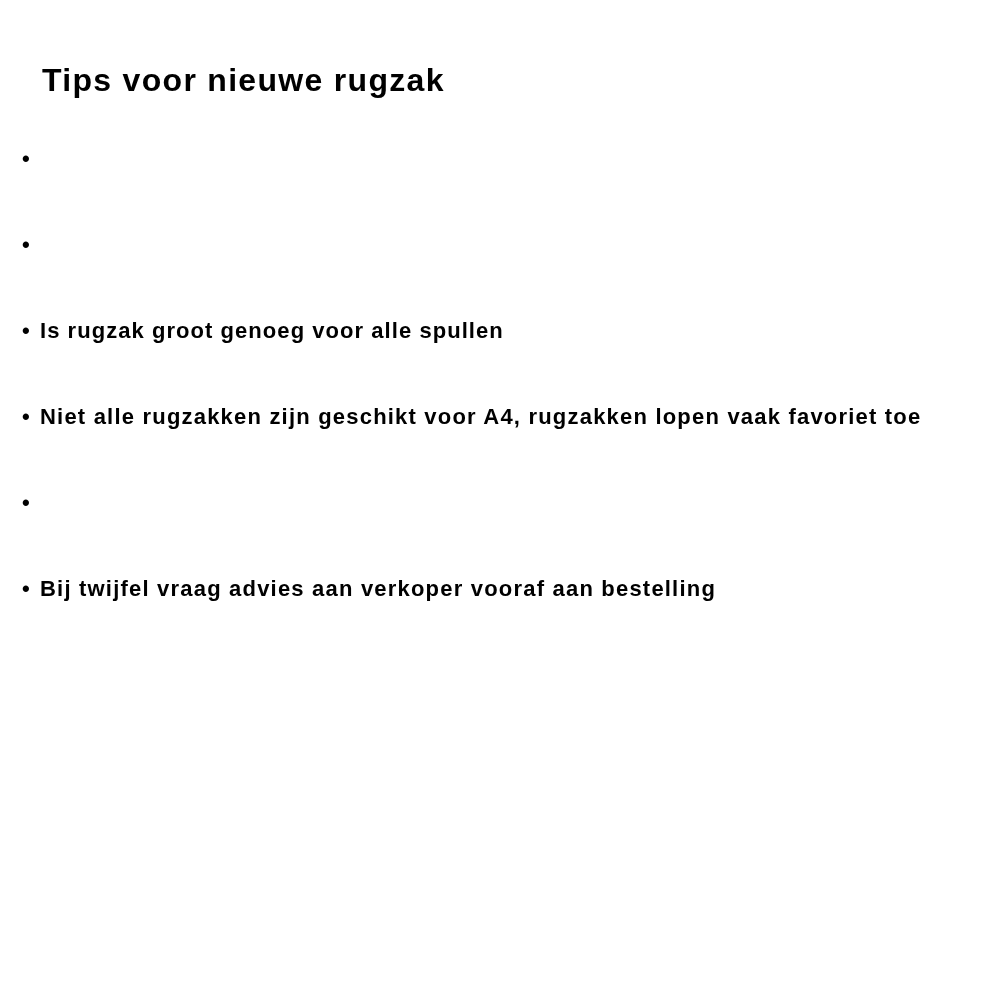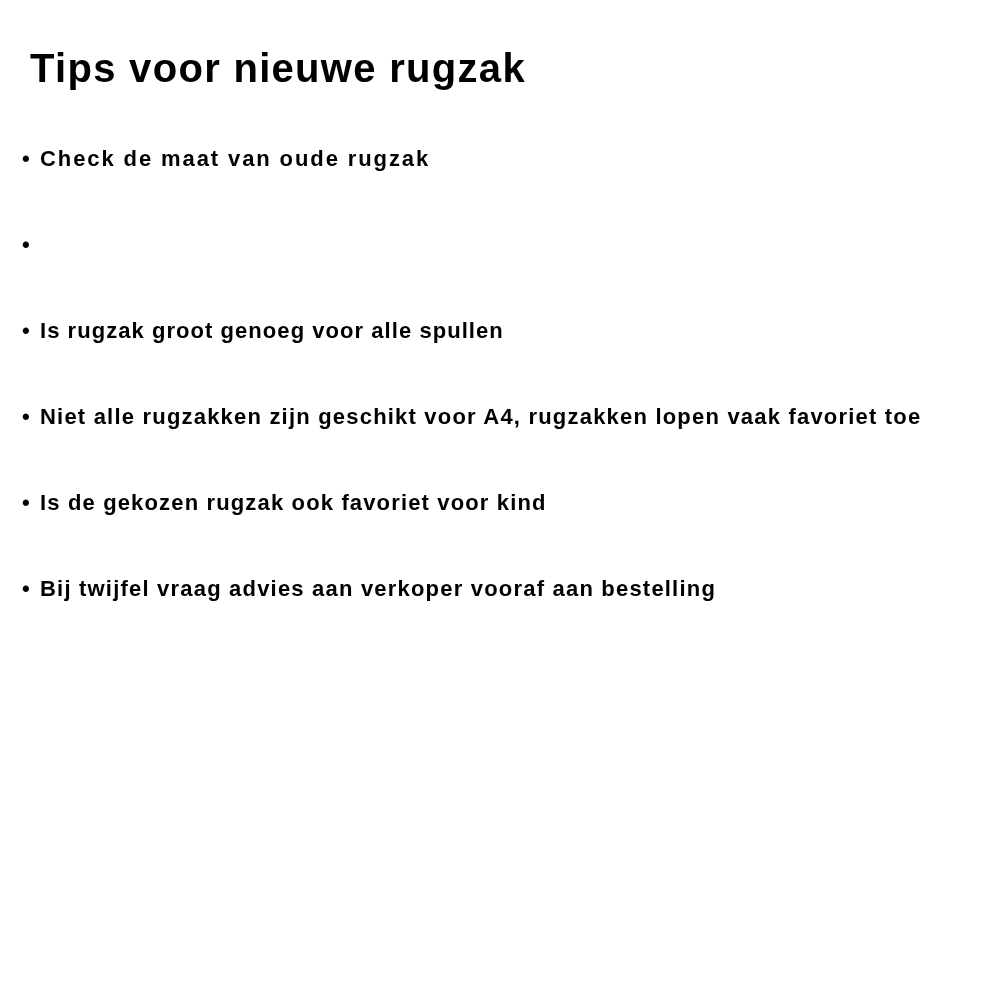--- a/index.html
+++ b/index.html
@@ -12,26 +12,26 @@
       font-family: "Liberation Sans", "DejaVu Sans", sans-serif;
     }
     .page {
       position: relative;
       width: 1000px;
       height: 1008px;
       background: #ffffff;
       color: #000000;
     }
     .title {
-      margin: 4px;
+      margin: 16px;
       padding: 0;
       position: absolute;
       left: 26px;
       top: 46px;
-      font-size: 40px;
+      font-size: 32px;
       font-weight: bold;
       letter-spacing: 1.3px;
       line-height: 37px;
       color: #000000;
       white-space: nowrap;
     }
     .tips-list {
       margin: 0;
       padding: 0;
       list-style: none;
@@ -66,35 +66,33 @@
   </style>
 </head>
 <body>
 
 <div class="page">
   <h1 class="title">Tips voor nieuwe rugzak</h1>
 
   <ul class="tips-list">
     <li>
       <span class="bullet">•</span>
-      <span class="item-text">Check de maat van oude rugzak</span>
     </li>
     <li>
       <span class="bullet">•</span>
     </li>
     <li>
       <span class="bullet">•</span>
       <span class="item-text">Is rugzak groot genoeg voor alle spullen</span>
     </li>
     <li>
       <span class="bullet">•</span>
       <span class="item-text">Niet alle rugzakken zijn geschikt voor A4, rugzakken lopen vaak favoriet toe</span>
     </li>
     <li>
       <span class="bullet">•</span>
-      <span class="item-text">Is de gekozen rugzak ook favoriet voor kind</span>
     </li>
     <li>
       <span class="bullet">•</span>
       <span class="item-text">Bij twijfel vraag advies aan verkoper vooraf aan bestelling</span>
     </li>
   </ul>
 </div>
 
 </body></html>

